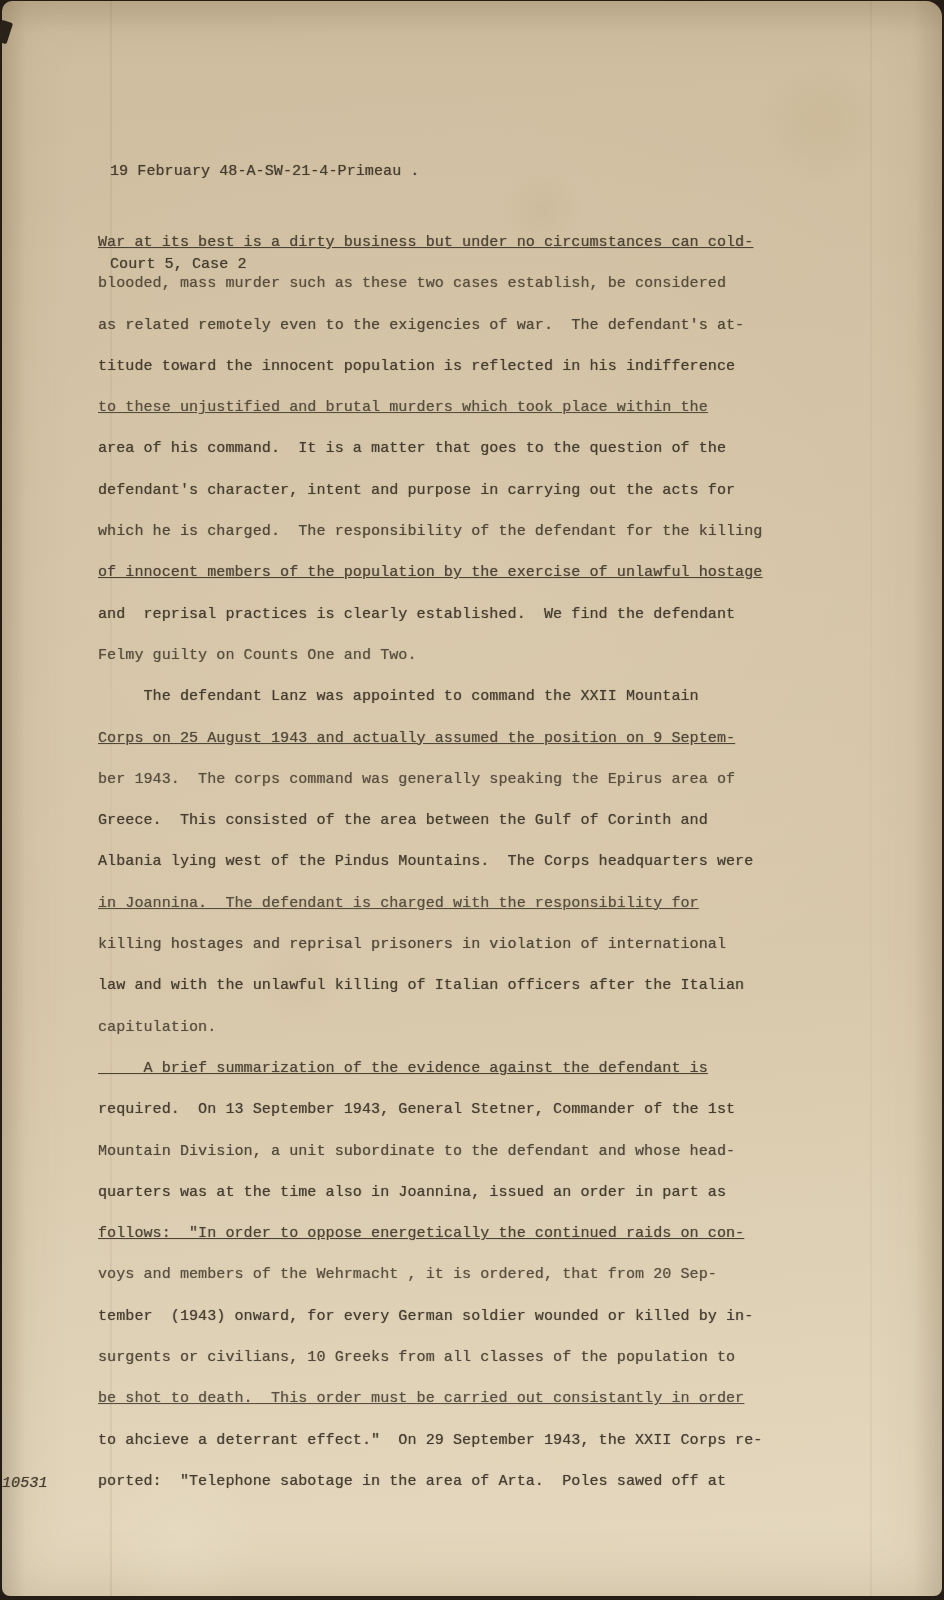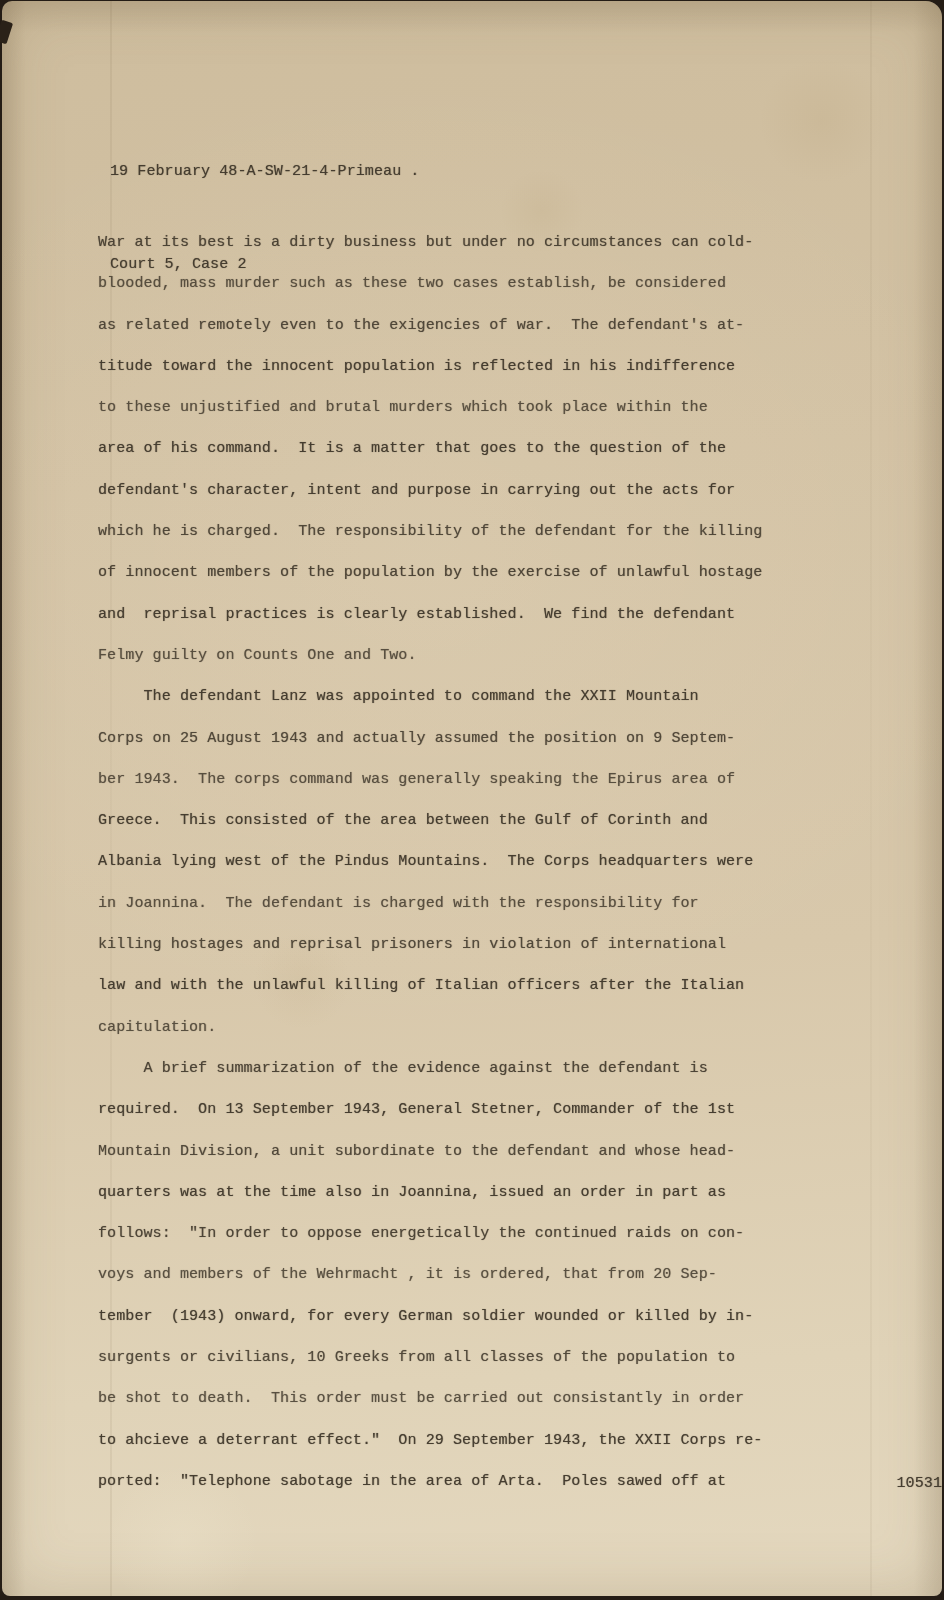--- a/index.html
+++ b/index.html
@@ -72,29 +72,30 @@
     left: 108px;
     top: 93px;
     line-height: 31px;
   }
   .doc-body {
     left: 96px;
     top: 221px;
     line-height: 41.3px;
     width: 790px;
   }
-  .doc-body .line:nth-child(4n+1) { opacity: 0.95; }
+  .doc-body .line:nth-child(4n+1) { opacity: 0.95; text-decoration: underline; }
   .doc-body .line:nth-child(3n+2) { opacity: 0.87; }
   .doc-body .line:nth-child(5n+3) { opacity: 0.92; }
   .page-number {
     left: 0;
     right: 0;
     top: 1472px;
-    text-align: right;
+    text-align: left;
     line-height: 22px;
+    font-style: italic;
   }
 </style>
 </head>
 <body>
 
 <div class="scan-frame">
   <div class="paper">
     <div class="fold-line fold-1"></div>
     <div class="fold-line fold-2"></div>
     <div class="stains"></div>

